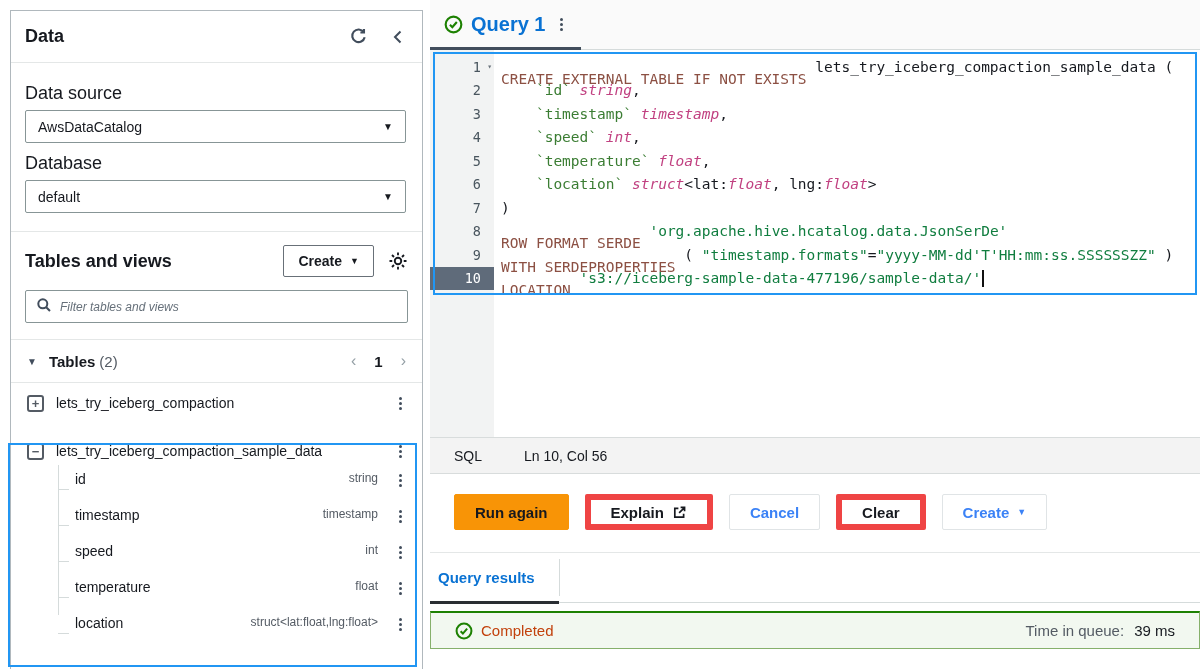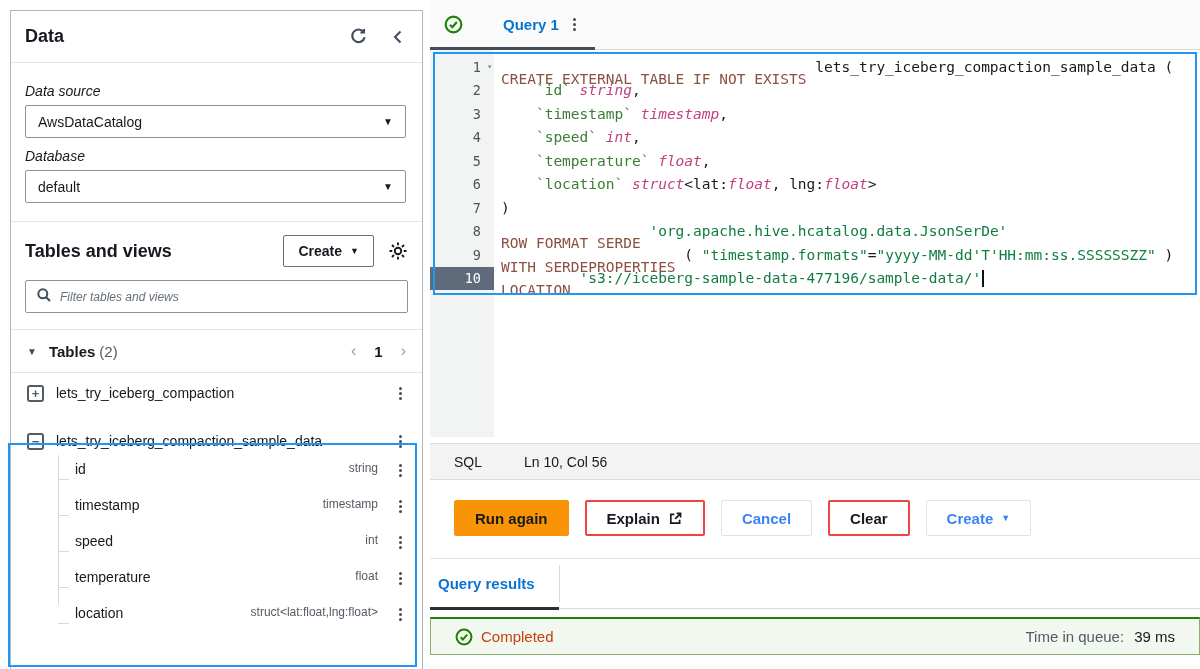--- a/index.html
+++ b/index.html
@@ -14,21 +14,21 @@
     background:#fff; border:1px solid #b0b8bd; border-bottom:none;
   }
   .sb-header {
     height:52px; display:flex; align-items:center; padding:0 16px 0 14px;
     border-bottom:1px solid #e4e7e7;
   }
   .sb-title { font-size:18px; font-weight:bold; }
   .sb-header-icons { margin-left:auto; display:flex; align-items:center; gap:22px; }
   .icon-btn { display:inline-flex; align-items:center; justify-content:center; cursor:pointer; background:none; border:none; }
   .sb-section { padding:14px 16px 16px 14px; }
-  .field-label { font-size:14px; margin:6px 0 6px 0;font-style:italic; }
+  .field-label { font-size:18px; margin:6px 0 6px 0; }
   .select-box {
     height:33px; border:1px solid #879596; border-radius:2px; background:#fff;
     display:flex; align-items:center; padding:0 12px; font-size:14px; cursor:pointer;
     margin-bottom:10px;
   }
   .select-box .caret { margin-left:auto; font-size:10px; color:#16191f; }
   .sb-divider { border-top:1px solid #e4e7e7; }
   .sb-tables-head {
     display:flex; align-items:center; padding:13px 14px 13px 14px;
   }
@@ -95,21 +95,21 @@
     height:50px; background:#fafafa; border-bottom:1px solid #d5dbdb;
     display:flex; align-items:flex-end;
   }
   .qtab {
     position:relative; height:50px; display:flex; align-items:center; gap:8px;
     padding:0 12px 0 14px; cursor:pointer;
   }
   .qtab::after {
     content:""; position:absolute; left:0; right:0; bottom:-1px; height:3px; background:#414d5c;
   }
-  .qtab-label { font-size:15px; font-weight:bold; color:#0972d3;margin-left:32px; }
+  .qtab-label { font-size:20px; font-weight:bold; color:#0972d3; }
   
   .code-area { position:relative; height:387px; background:#fff; }
   .gutter-bg { position:absolute; left:0; top:0; bottom:0; width:64px; background:#f2f3f3; }
   .code-lines { position:relative; padding-top:5px; }
   .code-line { display:flex; height:23.5px; align-items:center; }
   .gutter-cell {
     width:64px; flex:0 0 64px; text-align:right; padding-right:13px;
     font-family:"DejaVu Sans Mono",monospace; font-size:13.5px; color:#49555e;
     position:relative; height:100%; display:flex; align-items:center; justify-content:flex-end;
   }
@@ -120,30 +120,30 @@
     padding-left:7px; display:flex; align-items:center;
   }
   .tok-kw { color:#8c5043;margin-top:24px; }
   .tok-plain { color:#16191f; }
   .tok-ident { color:#3b7d33; }
   .tok-type { color:#c14181; font-style:italic; }
   .tok-str { color:#107d3f; }
   .cursor-bar { display:inline-block; width:2px; height:17px; background:#111; margin-left:1px; }
   
   .status-bar {
-    margin-top:6px; height:37px; background:#f3f3f3;
+    margin-top:0; height:37px; background:#f3f3f3;
     border-top:1px solid #d8dcdc; border-bottom:1px solid #d8dcdc;
     display:flex; align-items:center; padding:0 24px; gap:42px; font-size:14px;
   }
   
   .btn-row { display:flex; align-items:center; gap:16px; padding:20px 0 0 24px; }
   .btn {
     height:36px; border-radius:2px; font-size:15px; font-weight:bold; padding:0 20px;
     display:inline-flex; align-items:center; gap:8px; cursor:pointer;
-    font-family:"Liberation Sans",sans-serif; background:#fff; border:2px solid #ef4444; color:#16191f;
+    font-family:"Liberation Sans",sans-serif; background:#fff; border:6px solid #ef4444; color:#16191f;
   }
   .btn-primary { background:#f89406; border:1px solid #f89406; color:#16191f; }
   .btn-disabled { border:1px solid #e0e4e6; color:#3b82f6; cursor:default; }
   .btn .caret { font-size:9px; }
   
   .results-sep { border-top:1px solid #e4e7e7; margin-top:22px; }
   .rtabs { display:flex; align-items:stretch; height:50px; border-bottom:1px solid #d5dbdb; margin-top:0px; position:relative; }
   .rtab { display:flex; align-items:center; padding:0 24px 0 8px; position:relative; cursor:pointer; }
   .rtab-label { font-size:15px; font-weight:bold; }
   .rtab.active .rtab-label { color:#0972d3; }

